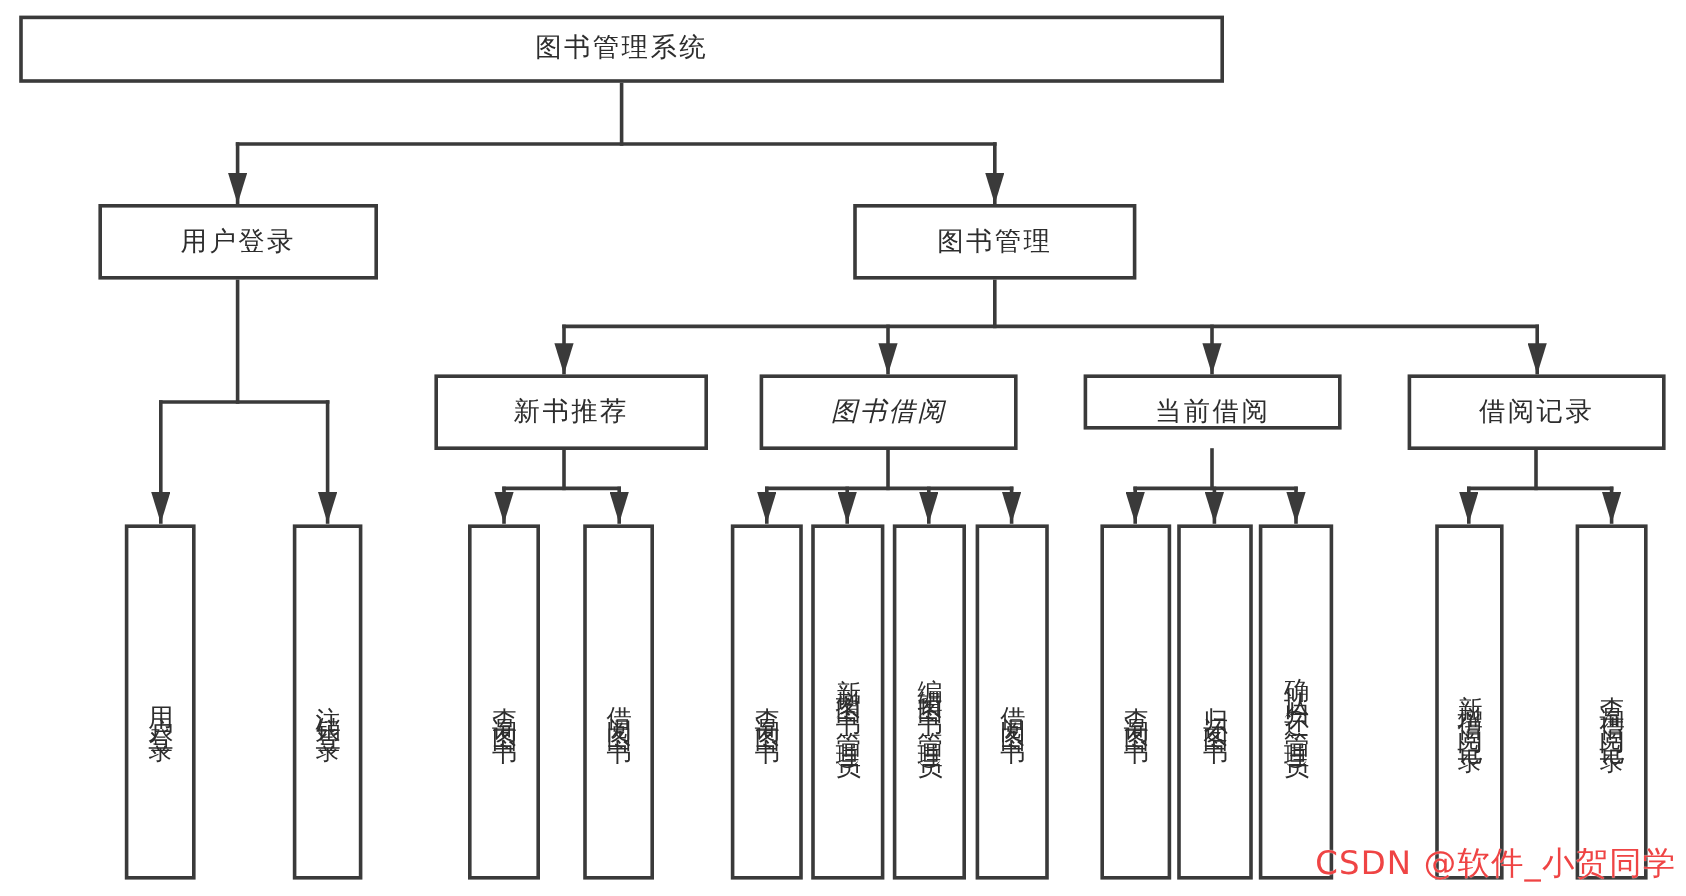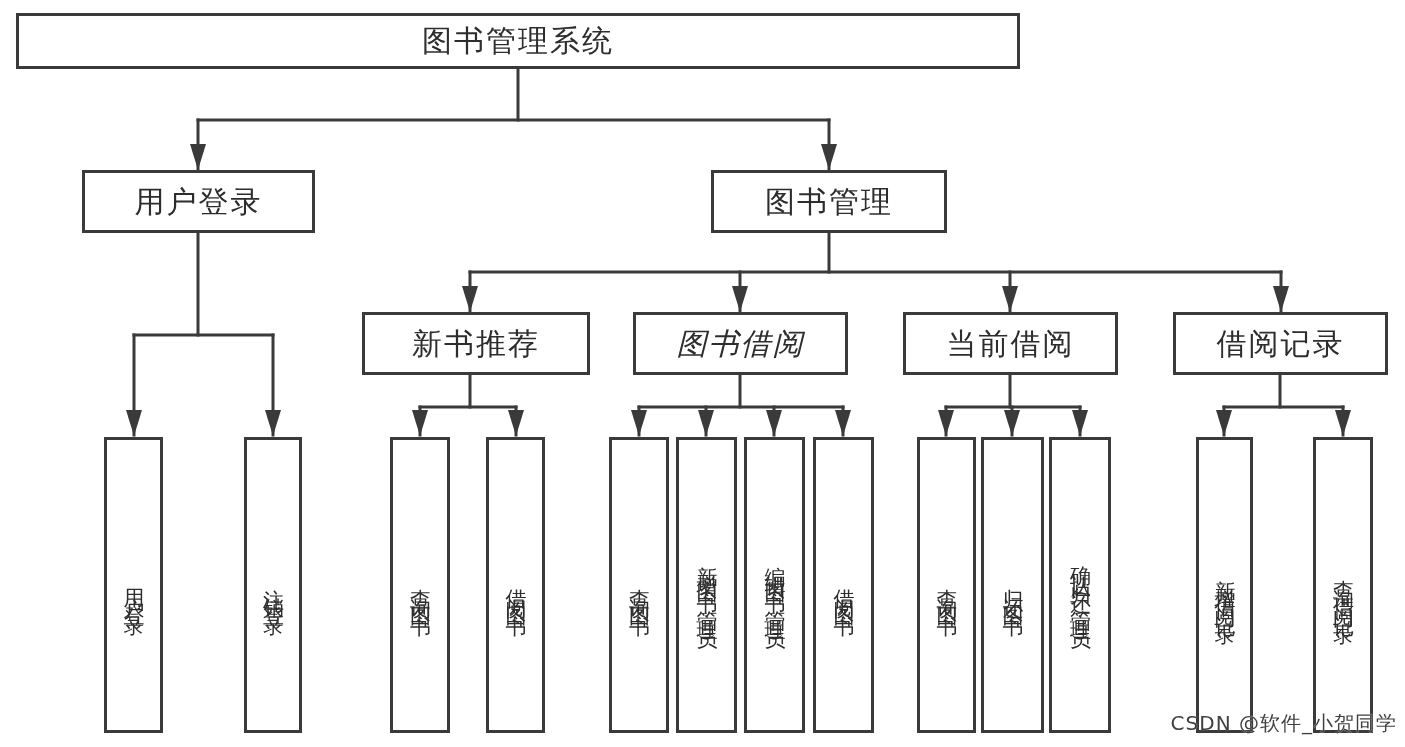--- a/index.html
+++ b/index.html
@@ -9,31 +9,31 @@
   }
   #canvas{position:absolute;inset:0;width:1405px;height:747px;background:#ffffff;}
   #wires{position:absolute;left:0;top:0;z-index:1;}
   .node{
     position:absolute;z-index:2;box-sizing:border-box;
     background:#ffffff;border:3px solid #3a3a3a;
     display:flex;align-items:center;justify-content:center;
     color:#2d2d2d;
   }
   .hlabel{
-    font-size:30px;letter-spacing:2px;line-height:1;white-space:nowrap;
+    font-size:22px;letter-spacing:2px;line-height:1;white-space:nowrap;
   }
   .vnode{padding:4px 0;}
   .vlabel{
     writing-mode:vertical-rl;text-orientation:mixed;
     font-size:21px;letter-spacing:9px;margin-bottom:-9px;
     line-height:1;white-space:nowrap;
   }
   #watermark{
     position:absolute;z-index:3;right:8px;bottom:10px;
-    font-size:20px;color:#404040;letter-spacing:1px;
+    font-size:27px;color:#ef4444;letter-spacing:1px;
     text-shadow:0 0 1px #ffffff;white-space:nowrap;
   }
 </style>
 </head>
 <body>
 
 <div id="canvas">
 
   <svg id="wires" width="1405" height="747" viewBox="0 0 1405 747" xmlns="http://www.w3.org/2000/svg">
     <defs>
@@ -95,21 +95,21 @@
   <div class="node" style="left:711px;top:170px;width:236px;height:63px;">
     <span class="hlabel">图书管理</span>
   </div>
 
   <div class="node" style="left:362px;top:312px;width:228px;height:63px;">
     <span class="hlabel">新书推荐</span>
   </div>
   <div class="node" style="left:633px;top:312px;width:215px;height:63px;font-style:italic;">
     <span class="hlabel">图书借阅</span>
   </div>
-  <div class="node" style="left:903px;top:312px;width:215px;height:63px;">
+  <div class="node" style="left:903px;top:312px;width:215px;height:46px;align-items:flex-end;">
     <span class="hlabel">当前借阅</span>
   </div>
   <div class="node" style="left:1173px;top:312px;width:215px;height:63px;">
     <span class="hlabel">借阅记录</span>
   </div>
 
   <div class="node vnode" style="left:104px;top:437px;width:59px;height:296px;">
     <span class="vlabel">用户登录</span>
   </div>
   <div class="node vnode" style="left:244px;top:437px;width:58px;height:296px;">

